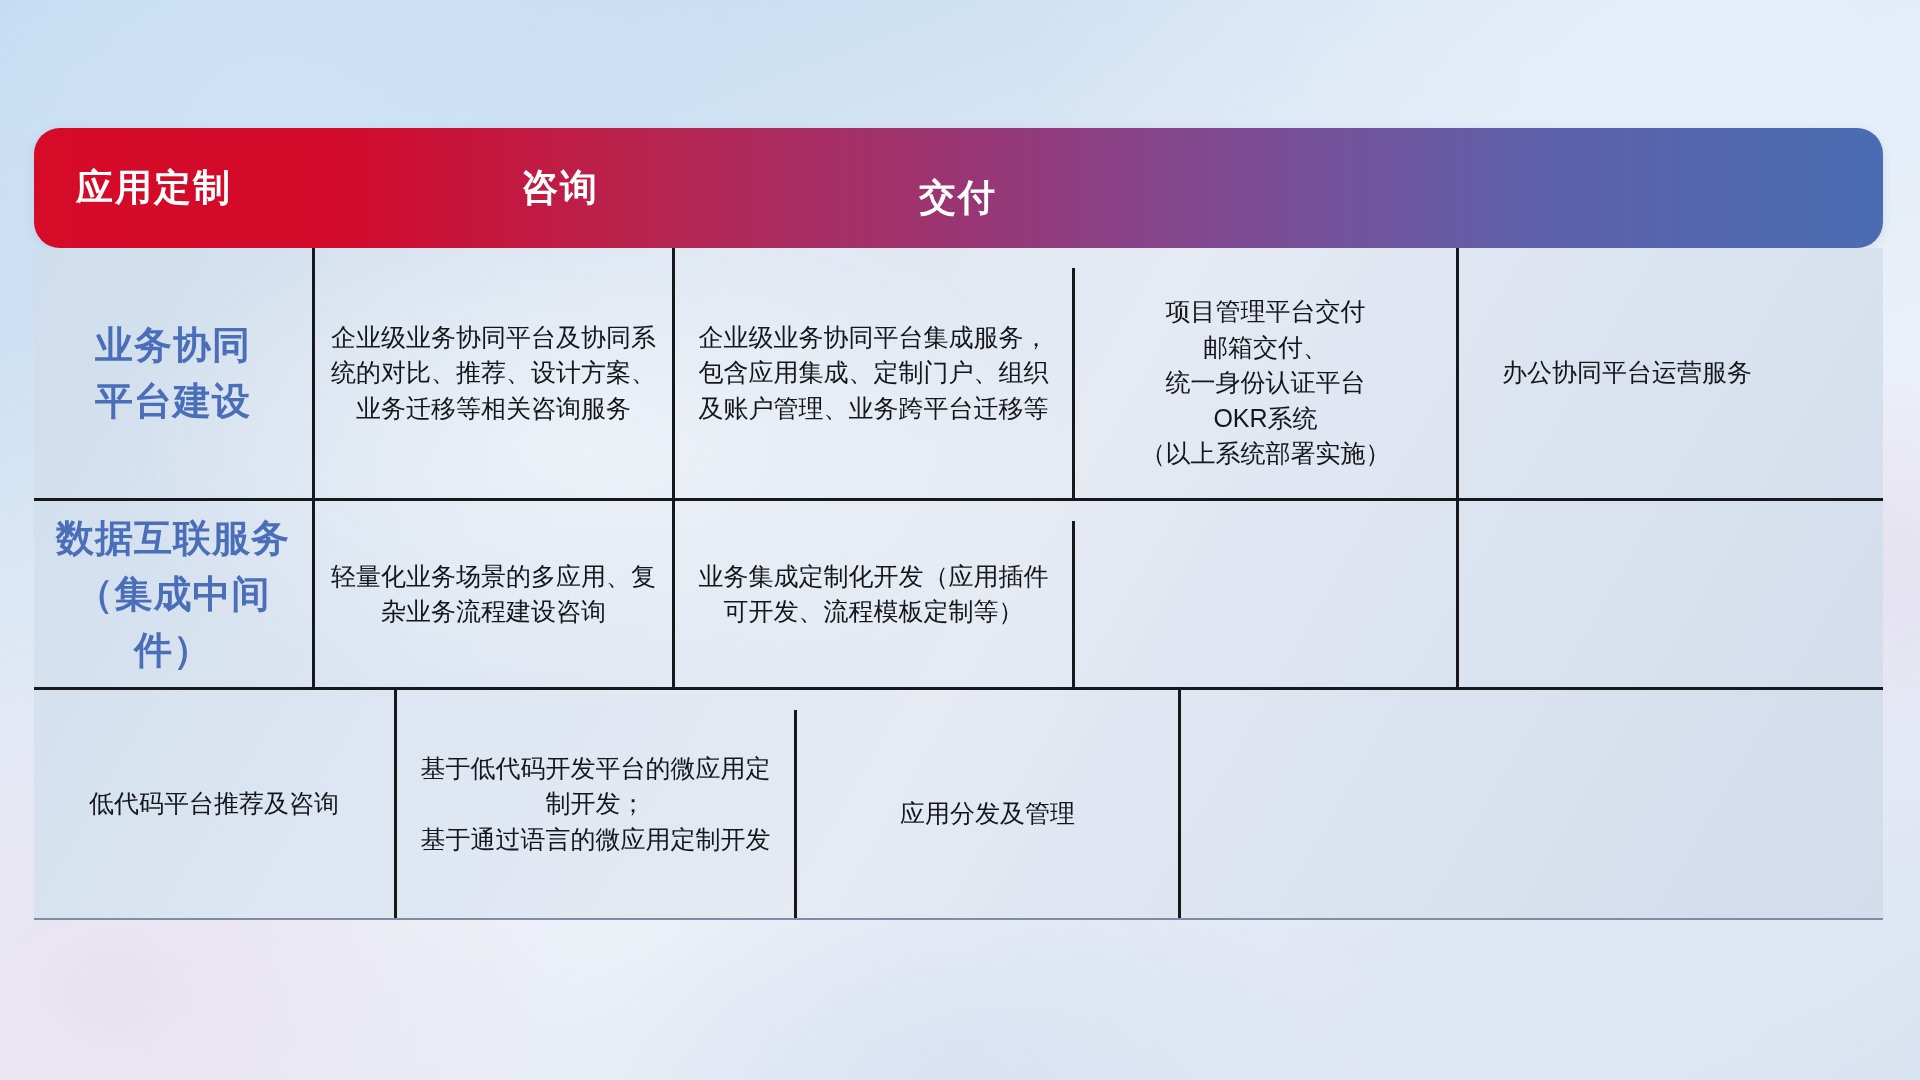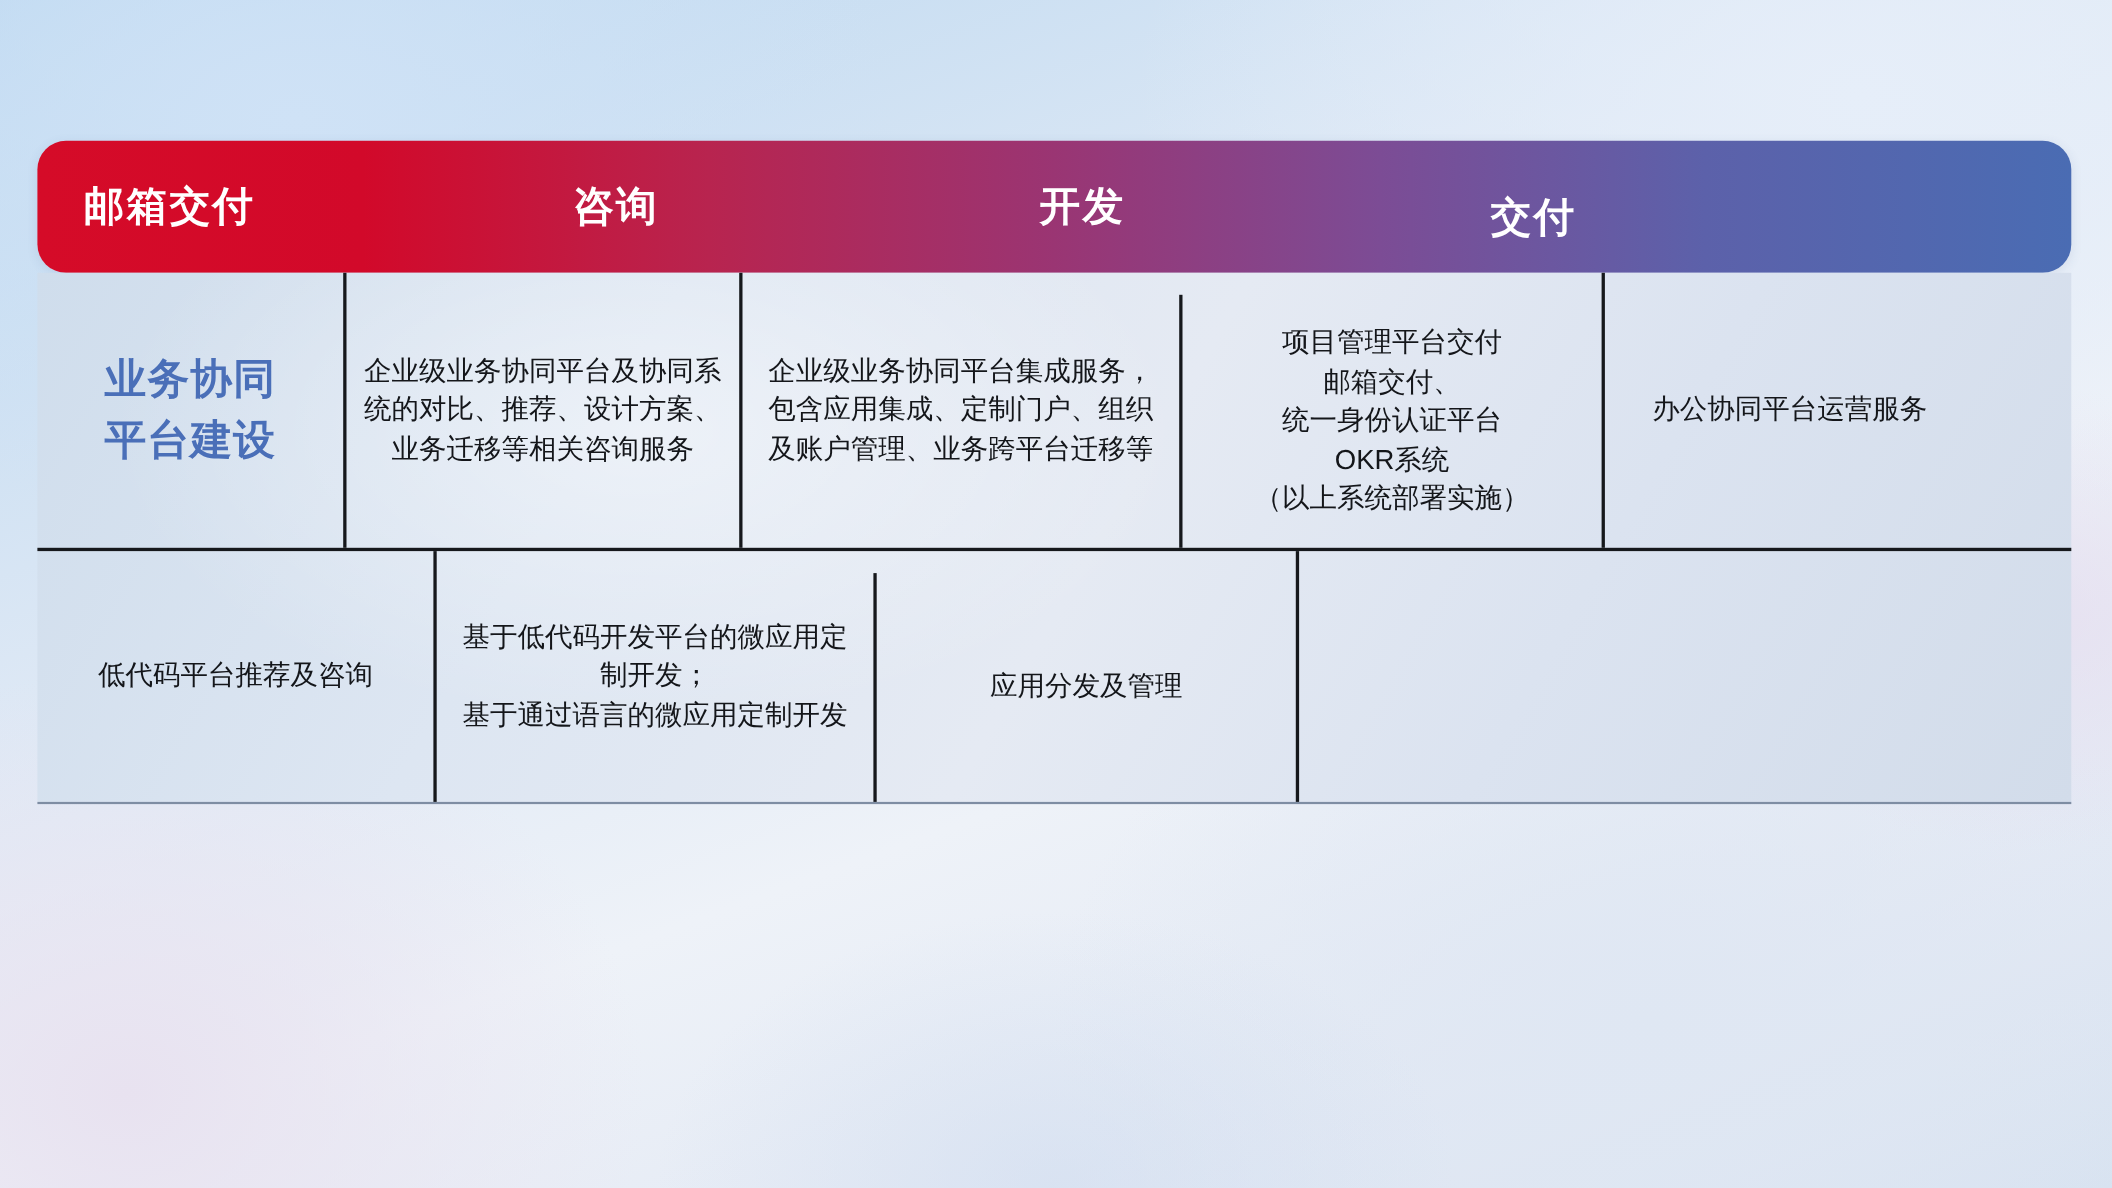--- a/index.html
+++ b/index.html
@@ -74,23 +74,22 @@
 </style>
 </head>
 <body>
 
 <div id="bg"></div>
 <div id="bg2"></div>
 
 <div id="table-wrap">
 
   <div class="thead">
-    <div class="th th-first c0">邮箱交付</div>
+    <div class="th th-first c0">应用定制</div>
     <div class="th c1">咨询</div>
-    <div class="th c2">开发</div>
     <div class="th c3">交付</div>
   </div>
 
   <div class="tbody">
 
     <div class="tr r1">
       <div class="td td-cat c0">业务协同
 平台建设</div>
       <div class="td c1">企业级业务协同平台及协同系
 统的对比、推荐、设计方案、
@@ -99,20 +98,30 @@
 包含应用集成、定制门户、组织
 及账户管理、业务跨平台迁移等</div>
       <div class="td c3">项目管理平台交付
 邮箱交付、
 统一身份认证平台
 OKR系统
 （以上系统部署实施）</div>
       <div class="td c4">办公协同平台运营服务</div>
     </div>
 
+    <div class="tr r2">
+      <div class="td td-cat c0">数据互联服务
+（集成中间件）</div>
+      <div class="td c1">轻量化业务场景的多应用、复
+杂业务流程建设咨询</div>
+      <div class="td c2">业务集成定制化开发（应用插件
+可开发、流程模板定制等）</div>
+      <div class="td c3"></div>
+      <div class="td c4"></div>
+    </div>
 
     <div class="tr r3">
       <div class="td c1">低代码平台推荐及咨询</div>
       <div class="td c2">基于低代码开发平台的微应用定
 制开发；
 基于通过语言的微应用定制开发</div>
       <div class="td c3">应用分发及管理</div>
       <div class="td c4"></div>
     </div>
 

